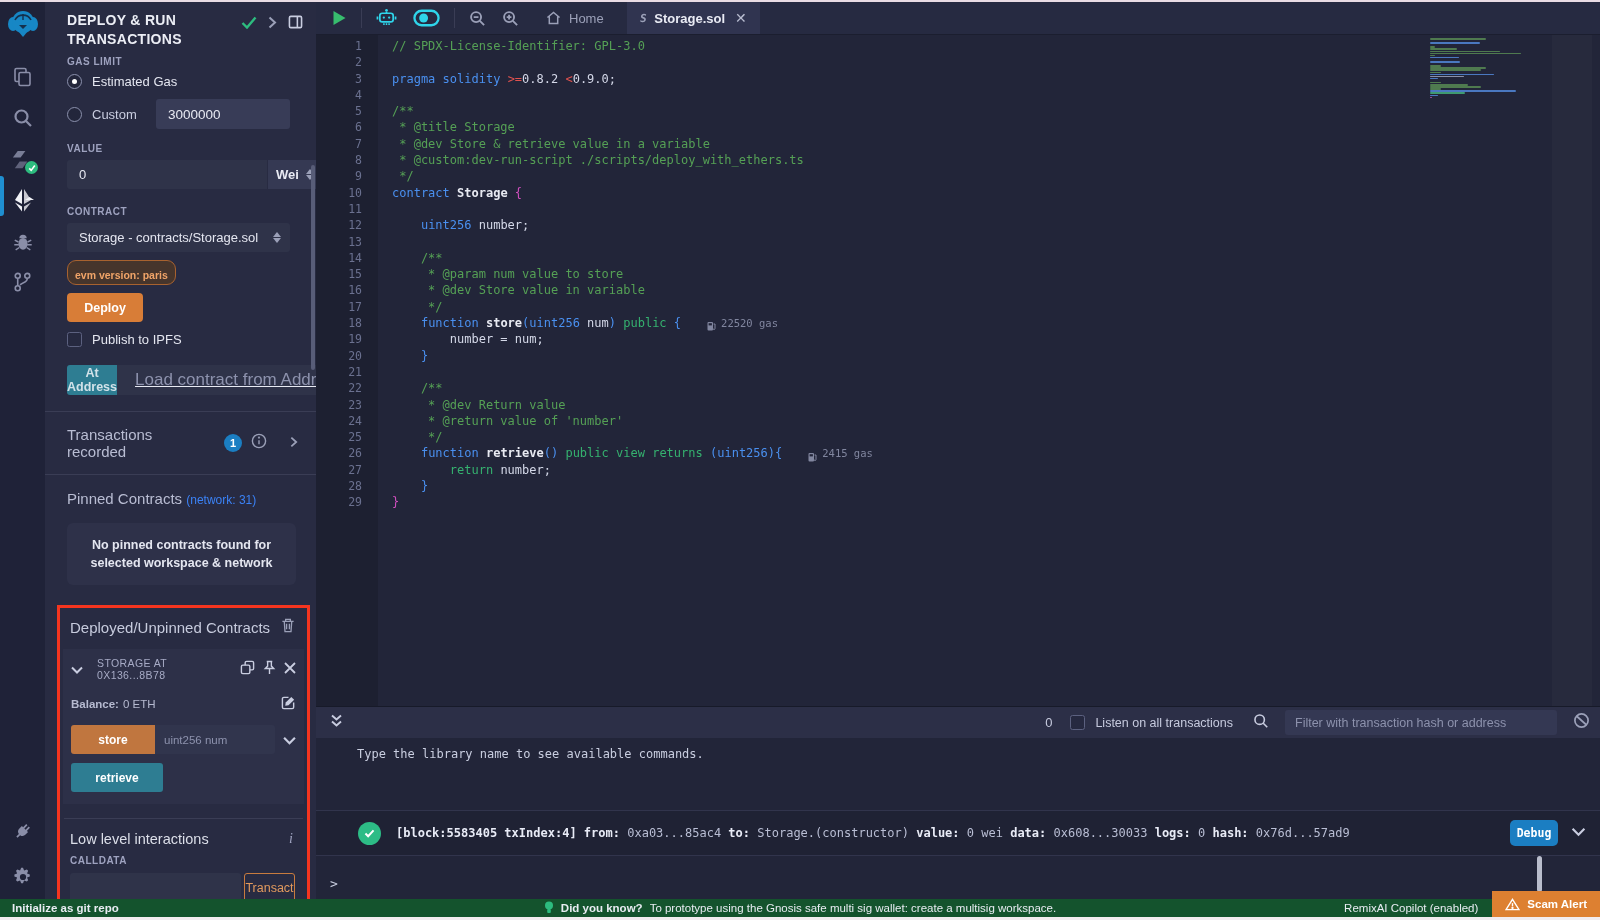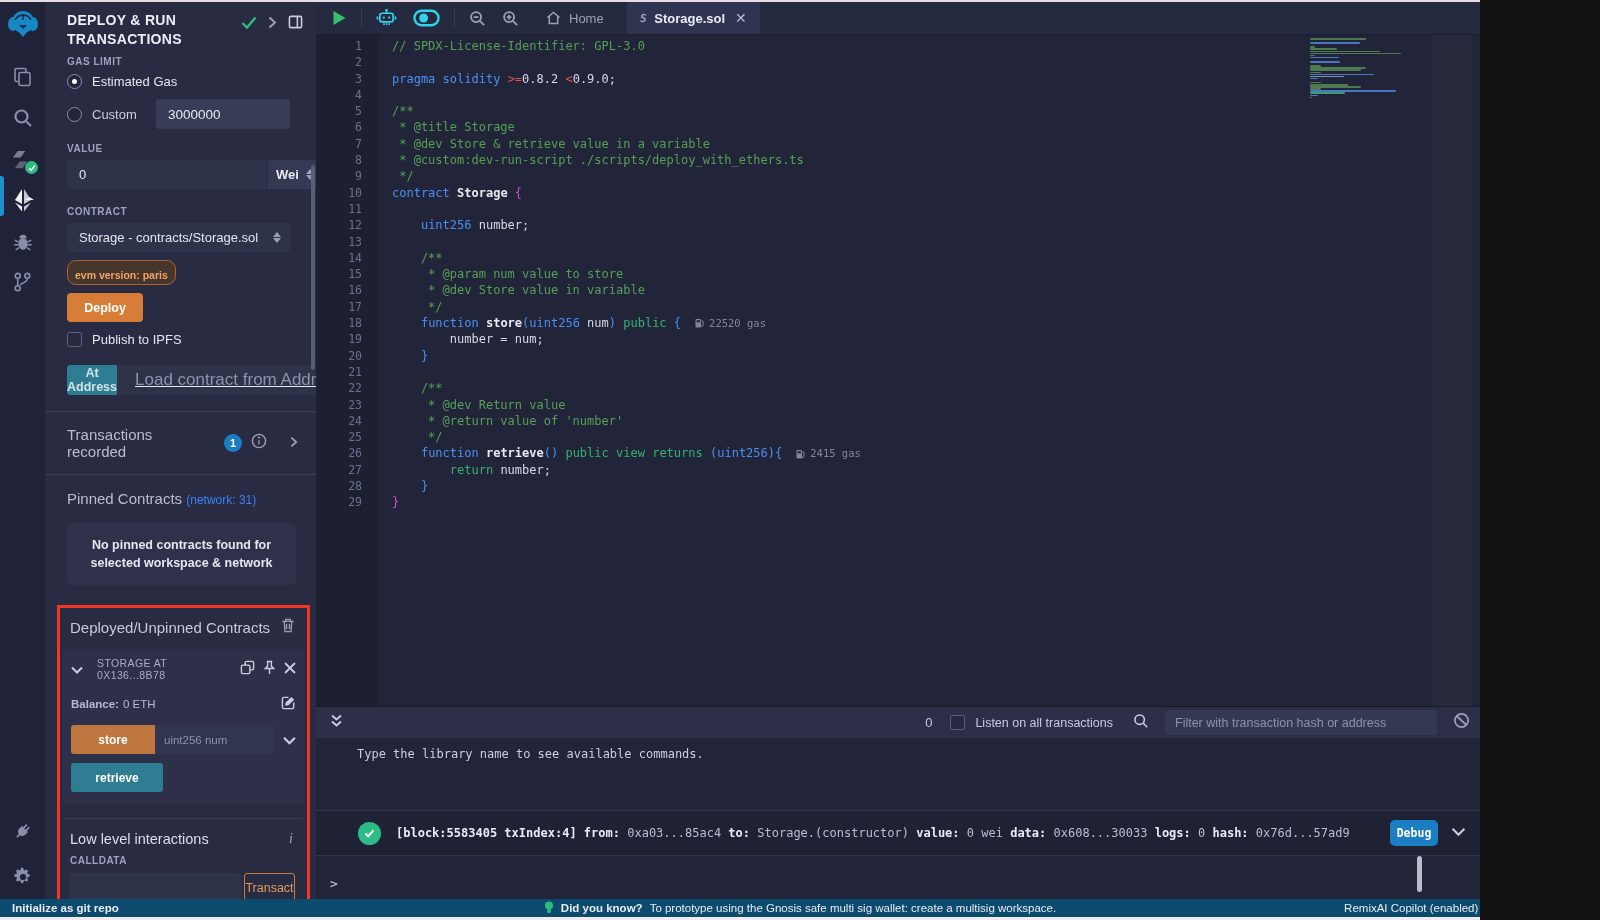--- a/index.html
+++ b/index.html
@@ -1,18 +1,18 @@
 <!DOCTYPE html>
 <html><head>
 <meta charset="utf-8">
 <style>
   * { margin:0; padding:0; box-sizing:border-box; }
   html,body { background:#111; }
   #app {
-    position:relative; width:1480px; height:920px; overflow:hidden;
+    position:relative; width:1600px; height:920px; overflow:hidden;
     font-family:"Liberation Sans", sans-serif;
     background:#222539; color:#d5d8e6;
   }
   .topstrip { position:absolute; left:0; top:0; width:1600px; height:2px; background:#e9dce4; z-index:9; }
   .bottomstrip { position:absolute; left:0; bottom:0; width:1600px; height:3px; background:#f2ecef; z-index:9; }
 
   
   .rail { position:absolute; left:0; top:2px; bottom:18px; width:45px; background:#1f2238; z-index:5; }
   .rail .ric { width:45px; height:34px; display:flex; align-items:center; justify-content:center; position:relative; cursor:pointer; }
   .rail svg { display:block; }
@@ -105,21 +105,21 @@
 
   .code-wrap { position:relative; height:671px; overflow:hidden; display:flex; }
   .gutter { width:62px; background:#1d2031; flex:none; padding-top:3px; }
   .gutter .num { height:16.3px; line-height:16.3px; text-align:right; padding-right:16px; font-family:"DejaVu Sans Mono",monospace;
     font-size:11.5px; color:#6b7190; }
   .lines { flex:1; padding:3px 0 0 14px; font-family:"DejaVu Sans Mono",monospace; font-size:12px; }
   .code-line { height:16.3px; line-height:16.3px; white-space:pre; display:flex; align-items:center; }
   .tok-c { color:#55a055; } .tok-k { color:#4a90f0; } .tok-g { color:#35b16f; }
   .tok-f { color:#e8eaf2; font-weight:bold; } .tok-p { color:#d4d8e8; }
   .tok-o { color:#e0524f; } .tok-b1 { color:#d24fc0; } .tok-b2 { color:#4a90f0; }
-  .gas-annot { display:inline-flex; align-items:center; gap:5px; margin-left:14px; color:#81869f; font-size:10.5px; }
+  .gas-annot { display:inline-flex; align-items:flex-end; gap:5px; margin-left:26px; color:#81869f; font-size:10.5px; }
   .minimap { position:absolute; right:52px; top:3px; width:118px; }
   .mini-row { height:1.5px; margin-bottom:0.6px; border-radius:1px; }
   .mm-track { position:absolute; right:8px; top:0; bottom:0; width:40px; background:rgba(255,255,255,0.025); }
 
   
   .terminal { position:absolute; left:316px; right:0; top:706px; height:193px; background:#222539; border-top:1px solid #171a29; }
   .term-head { height:31px; background:#2c2f47; display:flex; align-items:center; padding:0 10px 0 14px; gap:10px; }
   .term-spacer { flex:1; }
   .term-count { font-size:13px; color:#c6cade; }
   .listen-lbl { font-size:12.5px; color:#c6cade; margin-right:10px; }
@@ -132,21 +132,21 @@
   .tx-check { width:23px; height:23px; border-radius:50%; background:#2dbc86; flex:none; display:flex; align-items:center; justify-content:center; }
   .tx-text { margin-left:15px; white-space:nowrap; overflow:hidden; color:#b9bed4; }
   .tx-text b { color:#e8ebf6; }
   .debug-btn { margin-left:auto; width:48px; height:26px; background:#1b7ec2; border:none; border-radius:5px; color:#fff;
     font-weight:bold; font-size:11.5px; font-family:"DejaVu Sans Mono",monospace; cursor:pointer; flex:none; }
   .tx-chev { margin-left:13px; flex:none; cursor:pointer; }
   .term-prompt { position:absolute; left:14px; top:138px; font-size:13px; color:#c9cee0; }
   .term-scroll { position:absolute; right:58px; top:118px; width:5px; height:36px; background:#b9bdcc; border-radius:3px; }
 
   
-  .statusbar { position:absolute; left:0; bottom:3px; height:18px; width:1600px; background:#0c4a6e; display:flex;
+  .statusbar { position:absolute; left:0; bottom:3px; height:18px; width:1600px; background:#14532d; display:flex;
     align-items:center; font-size:11.5px; color:#e8ecf2; z-index:10;text-align:center; }
   .sb-left { margin-left:12px; font-weight:bold; cursor:pointer; }
   .sb-center { position:absolute; left:0; right:0; display:flex; justify-content:center; align-items:center; gap:7px; pointer-events:none; }
   .sb-center b { font-weight:bold; }
   .sb-right { margin-left:auto; display:flex; align-items:center; }
   .sb-copilot { margin-right:14px; cursor:pointer; }
   .scam { height:26px; margin-bottom:0; background:#dd8031; display:flex; align-items:center; gap:7px; padding:0 13px;
     font-weight:bold; color:#fff; cursor:pointer; position:relative; top:-4px; }
 </style>
 </head>

